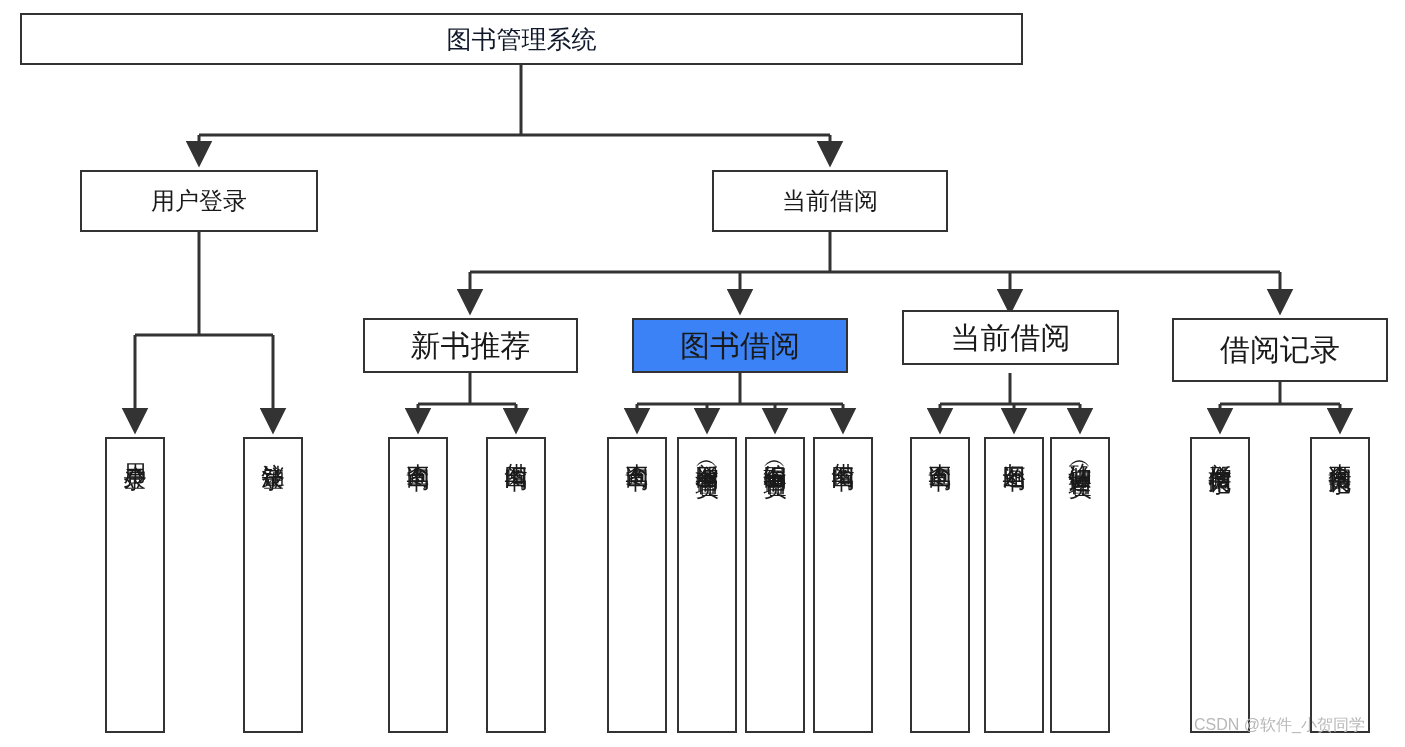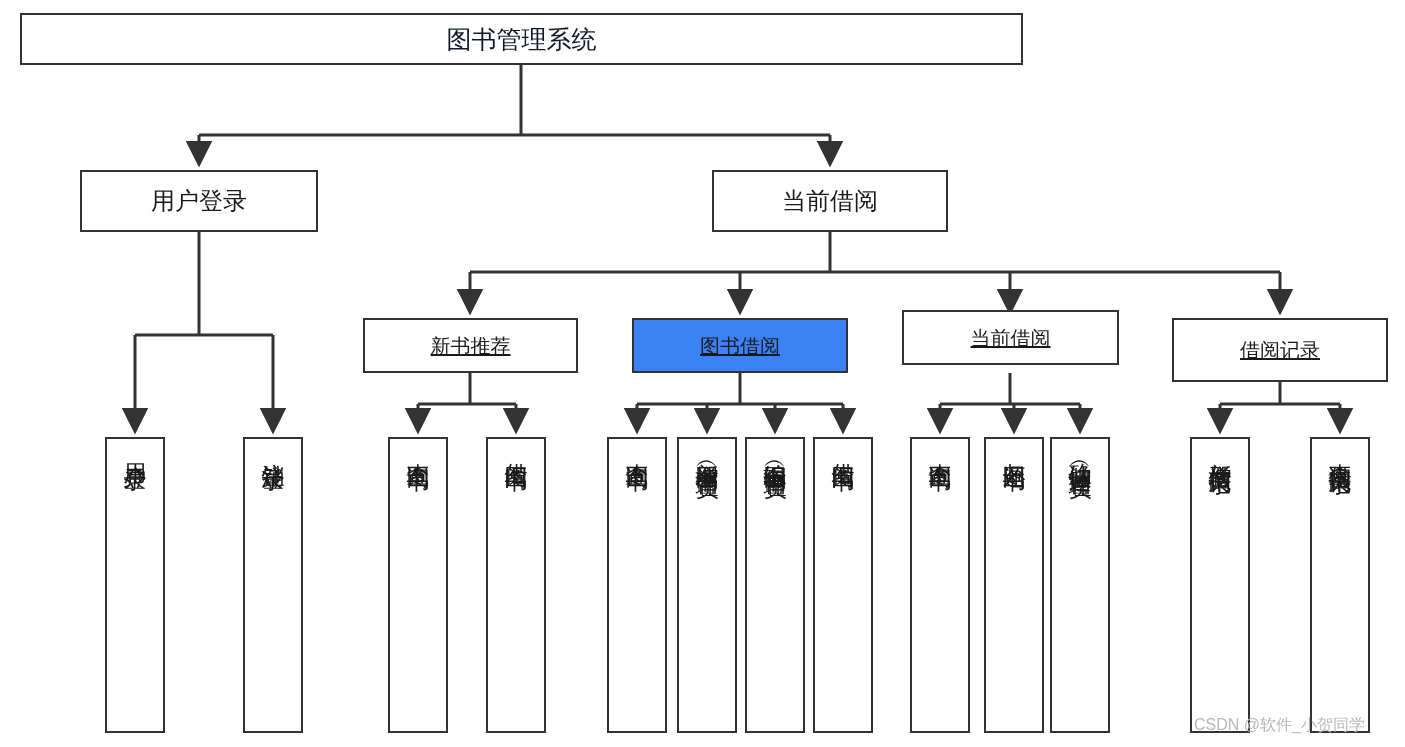--- a/index.html
+++ b/index.html
@@ -41,22 +41,21 @@
     white-space: nowrap;
     text-align: center;
   }
   .node.root .node-label {
     font-size: 25px;
   }
   .node.level2 .node-label {
     font-size: 24px;
   }
   .node.level3 .node-label {
-    font-size: 20px;
-    text-decoration: underline;
+    font-size: 30px;
   }
   .node.leaf {
     align-items: flex-start;
     padding-top: 6px;
   }
   .node.leaf .node-label {
     writing-mode: vertical-rl;
     text-orientation: upright;
     font-size: 23px;
     letter-spacing: 2px;

